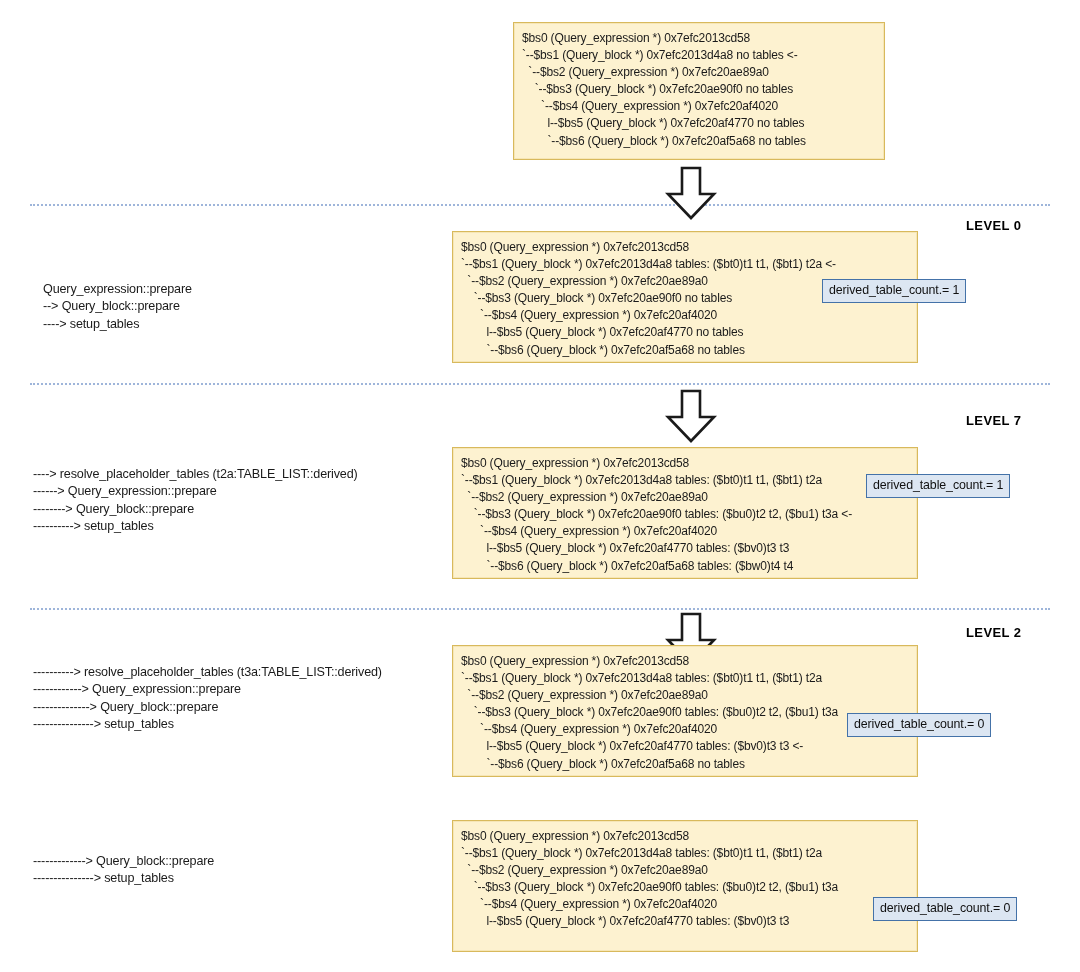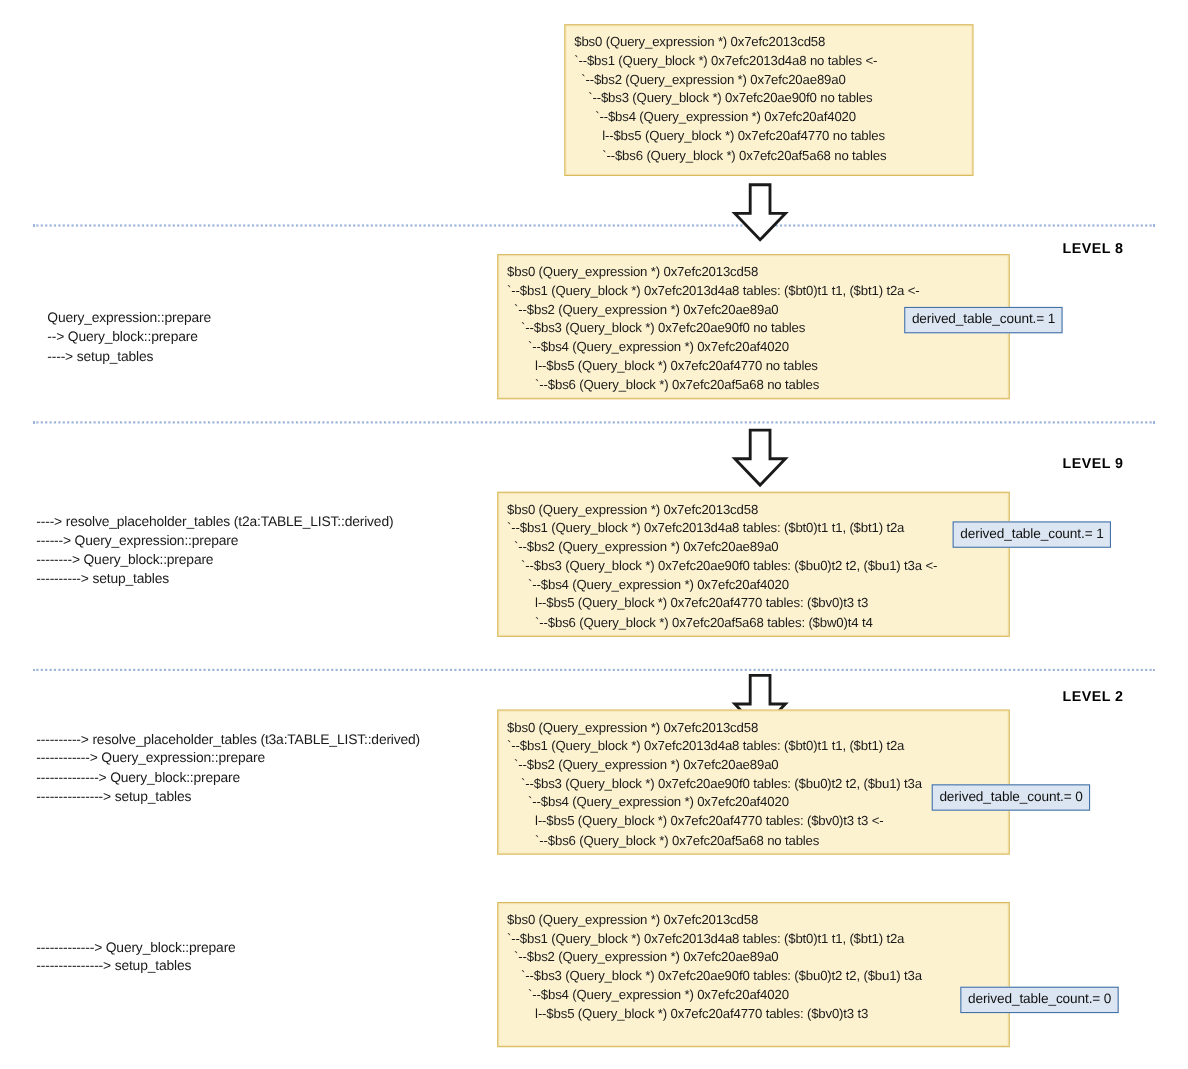--- a/index.html
+++ b/index.html
@@ -110,22 +110,22 @@
     <svg width="54" height="54" viewBox="0 0 54 54" aria-hidden="true">
       <polygon points="18,2 36,2 36,28 50,28 27,52 4,28 18,28" fill="#ffffff" stroke="#1a1a1a" stroke-width="2.6" stroke-linejoin="miter"></polygon>
     </svg>
   </div>
   <div class="arrow" style="left:664px;top:612px">
     <svg width="54" height="54" viewBox="0 0 54 54" aria-hidden="true">
       <polygon points="18,2 36,2 36,28 50,28 27,52 4,28 18,28" fill="#ffffff" stroke="#1a1a1a" stroke-width="2.6" stroke-linejoin="miter"></polygon>
     </svg>
   </div>
 
-  <div class="level-caption" style="left:966px;top:218px">LEVEL 8</div>
-  <div class="level-caption" style="left:966px;top:413px">LEVEL 9</div>
+  <div class="level-caption" style="left:966px;top:218px">LEVEL 0</div>
+  <div class="level-caption" style="left:966px;top:413px">LEVEL 7</div>
   <div class="level-caption" style="left:966px;top:625px">LEVEL 2</div>
 
   <div class="code-box" style="left:513px;top:22px;width:372px;height:138px">
     <div class="code-line">$bs0 (Query_expression *) 0x7efc2013cd58</div>
     <div class="code-line">`--$bs1 (Query_block *) 0x7efc2013d4a8 no tables &lt;-</div>
     <div class="code-line">  `--$bs2 (Query_expression *) 0x7efc20ae89a0</div>
     <div class="code-line">    `--$bs3 (Query_block *) 0x7efc20ae90f0 no tables</div>
     <div class="code-line">      `--$bs4 (Query_expression *) 0x7efc20af4020</div>
     <div class="code-line">        l--$bs5 (Query_block *) 0x7efc20af4770 no tables</div>
     <div class="code-line">        `--$bs6 (Query_block *) 0x7efc20af5a68 no tables</div>

